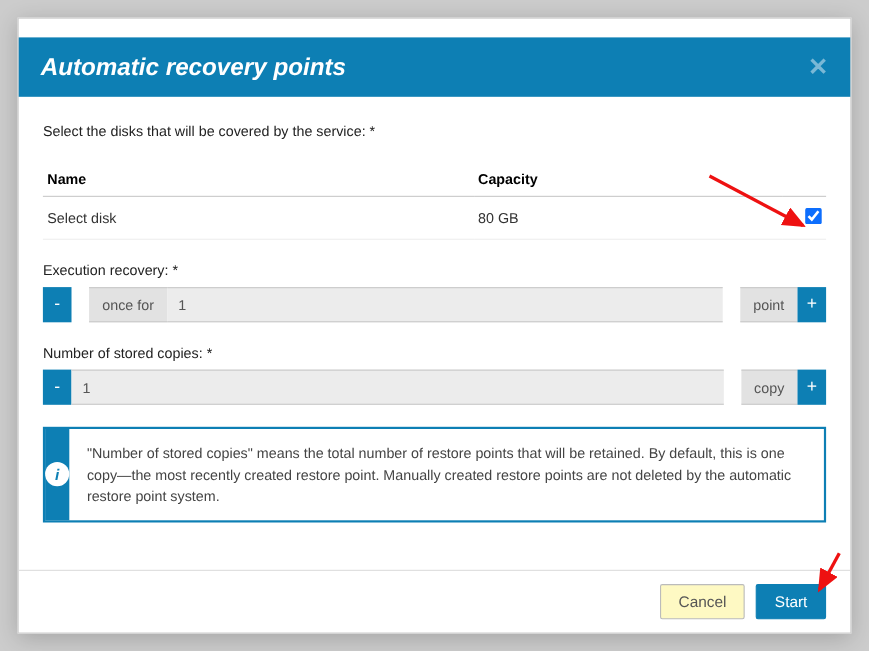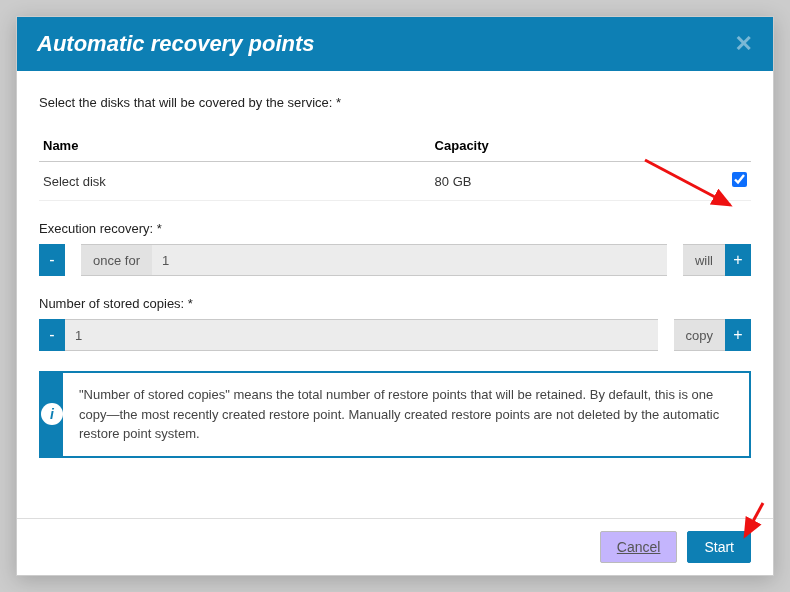--- a/index.html
+++ b/index.html
@@ -4,21 +4,21 @@
 <style>
   * { box-sizing: border-box; margin: 0; padding: 0; }
   html, body { width: 790px; height: 592px; font-family: Arial, Helvetica, sans-serif; background: #f0f0f0; overflow: hidden; }
   .backdrop { position: absolute; inset: 0; background: rgba(0,0,0,0.15); }
   .modal {
     position: absolute; left: 16px; top: 16px; right: 16px; bottom: 16px;
     background: #fff; border: 1px solid #ccc; box-shadow: 0 4px 20px rgba(0,0,0,0.2);
     display: flex; flex-direction: column;
   }
   .modal-header {
-    background: #0d7fb4; color: #fff; padding: 14px 20px; display: flex; align-items: center; justify-content: space-between;
+    background: #0d7fb4; color: #fff; padding: 14px 20px; display: flex; align-items: center; justify-content: space-between; margin-top: 17px;
   }
   .modal-title { font-size: 22px; font-weight: bold; font-style: italic; }
   .close-x { color: rgba(255,255,255,0.45); font-size: 22px; font-weight: bold; cursor: pointer; }
   .modal-body { padding: 18px 22px 10px 22px; flex: 1; overflow: auto; }
   .section-label { font-size: 13px; font-weight: normal; color: #222; margin: 20px 0 8px 0; }
   .section-label:first-child { margin-top: 6px; }
   table.disk-table { width: 100%; border-collapse: collapse; margin-top: 20px; }
   table.disk-table th { text-align: left; font-size: 13px; font-weight: bold; padding: 8px 4px; border-bottom: 1px solid #c9c9c9; }
   table.disk-table td { font-size: 13px; padding: 10px 4px; border-bottom: 1px solid #eee; color: #333; }
   .chk { width: 15px; height: 15px; accent-color: #0d6efd; }
@@ -43,21 +43,21 @@
   }
   .info-icon {
     width: 22px; height: 22px; border-radius: 50%; background: #fff; color: #0d7fb4;
     display: flex; align-items: center; justify-content: center; font-weight: bold; font-style: italic; font-size: 14px;
   }
   .info-text { padding: 12px 16px; font-size: 13px; color: #444; line-height: 1.5; }
   .modal-footer {
     border-top: 1px solid #ddd; padding: 12px 22px; display: flex; justify-content: flex-end; gap: 10px;
   }
   .btn { font-size: 14px; padding: 7px 16px; cursor: pointer; border-radius: 2px; }
-  .btn-cancel { background: #c4b5fd; color: #555; border: 1px solid #bbb; text-decoration: underline; }
+  .btn-cancel { background: #fef9c3; color: #555; border: 1px solid #bbb; }
   .btn-start { background: #0d7fb4; color: #fff; border: 1px solid #0d7fb4; text-align: center; }
   
   .arrow { position: absolute; pointer-events: none; }
   .arrow svg { overflow: visible; }
 </style>
 </head>
 <body>
 
 <div class="backdrop"></div>
 
@@ -85,21 +85,21 @@
           <td style="text-align:right"><input type="checkbox" class="chk" checked="" style=""></td>
         </tr>
       </tbody>
     </table>
 
     <div class="section-label">Execution recovery: *</div>
     <div class="stepper">
       <div class="btn-step">-</div>
       <div class="prefix">once for</div>
       <input type="text" value="1" style="">
-      <div class="unit">will</div>
+      <div class="unit">point</div>
       <div class="btn-step">+</div>
     </div>
 
     <div class="section-label">Number of stored copies: *</div>
     <div class="stepper">
       <div class="btn-step">-</div>
       <input type="text" value="1" style="">
       <div class="unit">copy</div>
       <div class="btn-step">+</div>
     </div>

